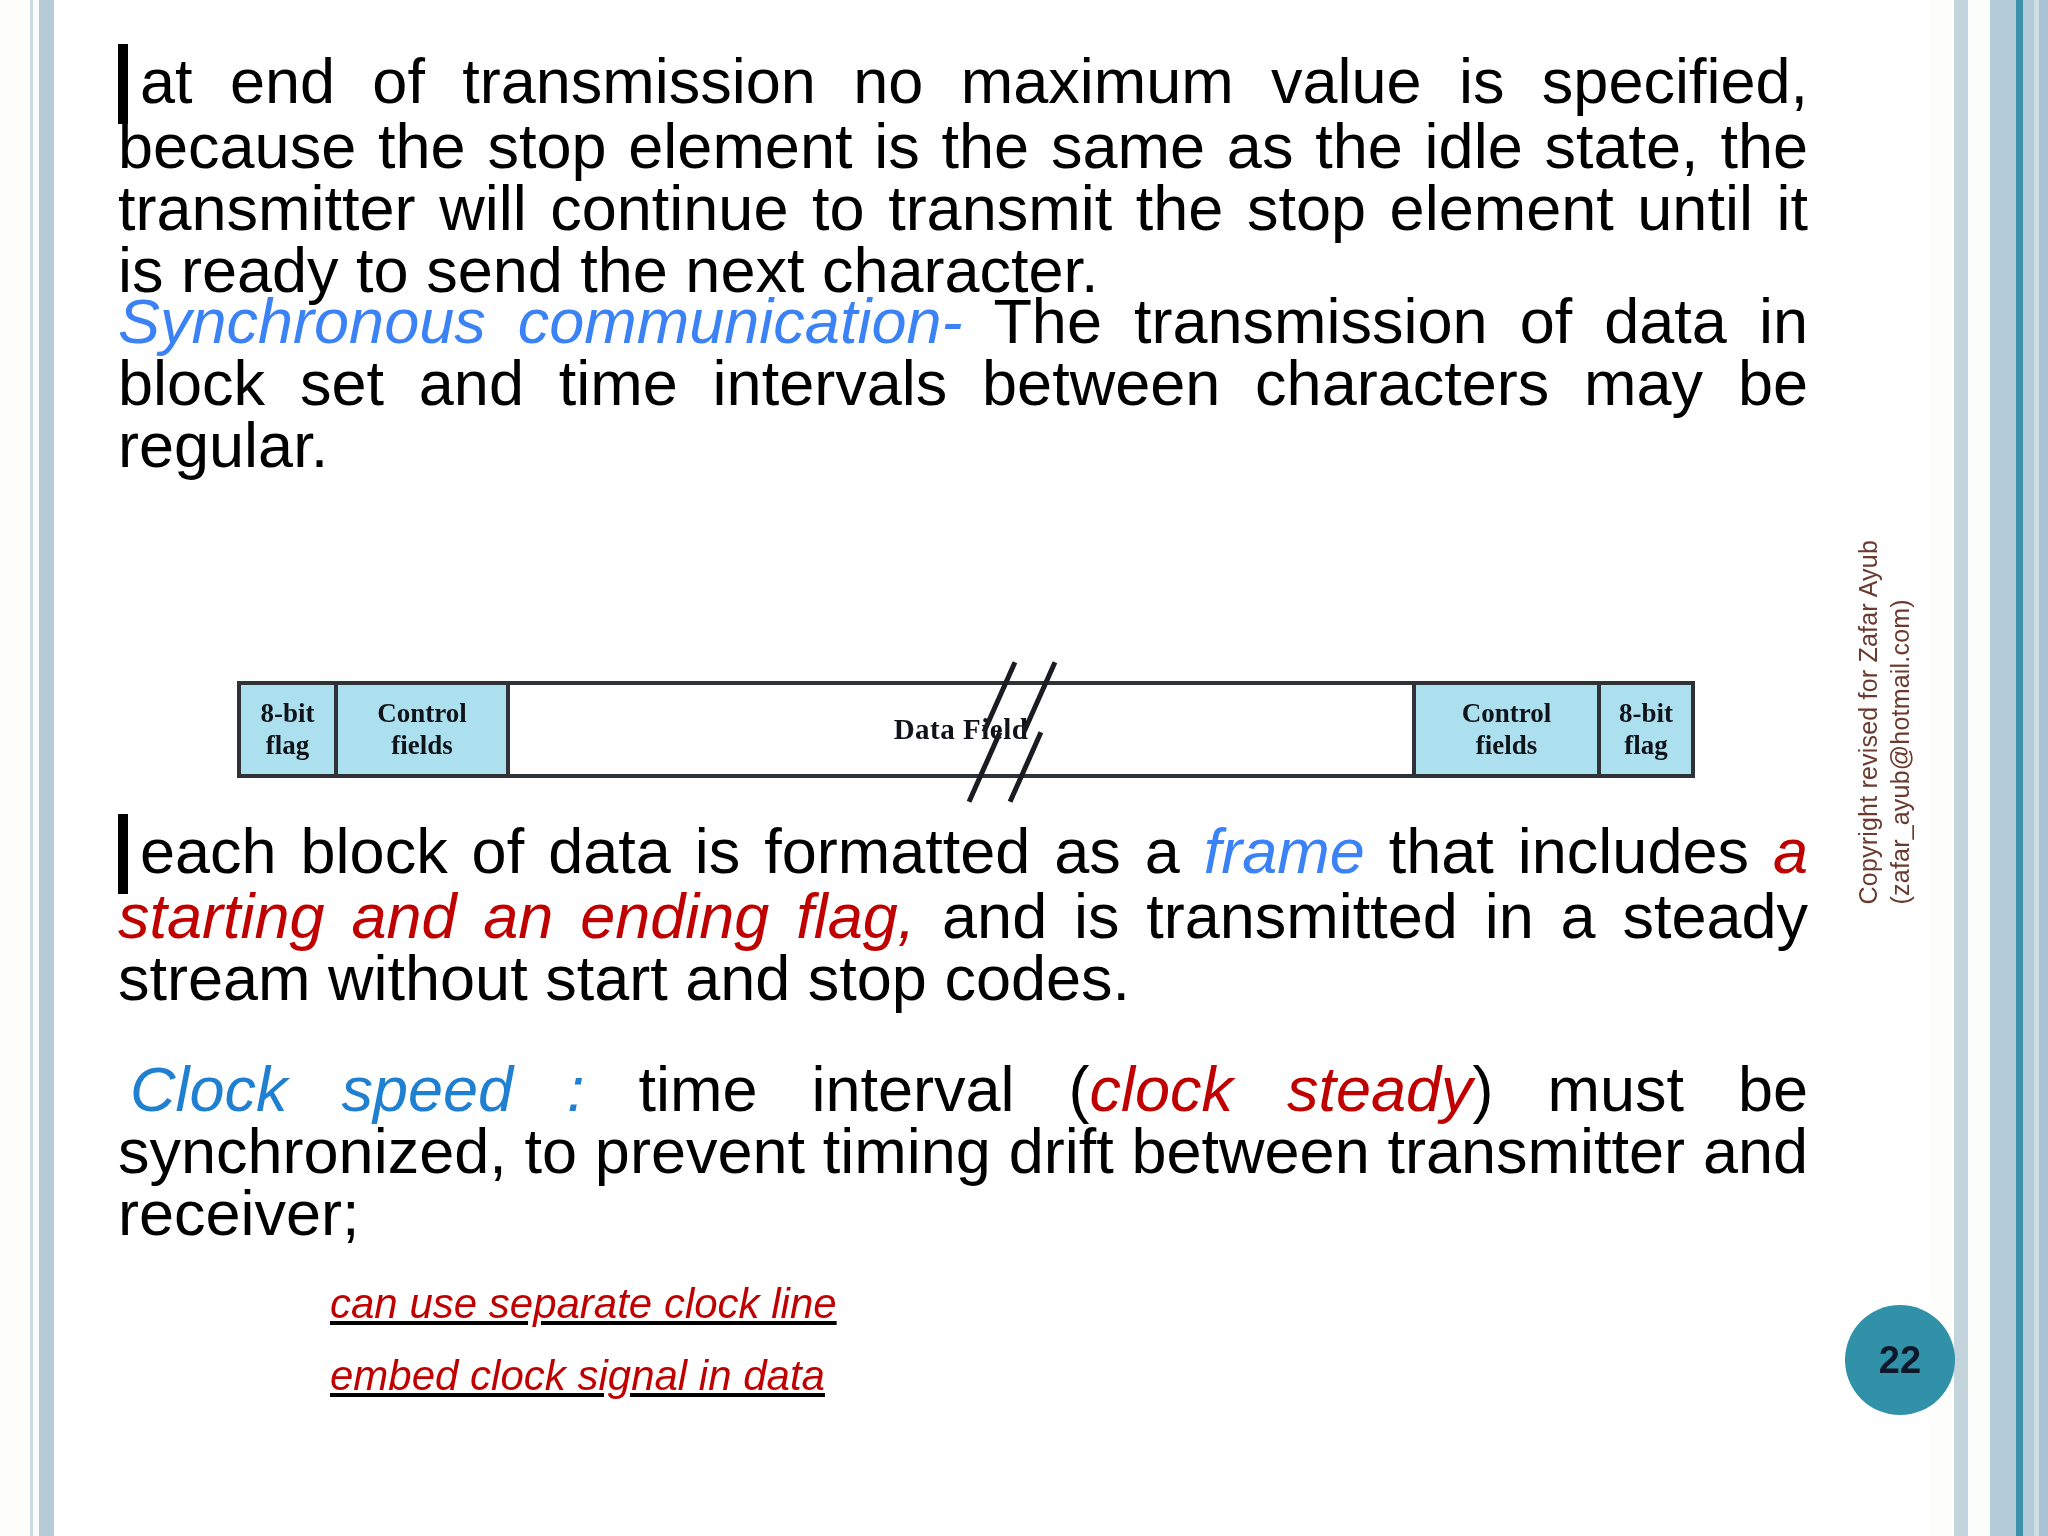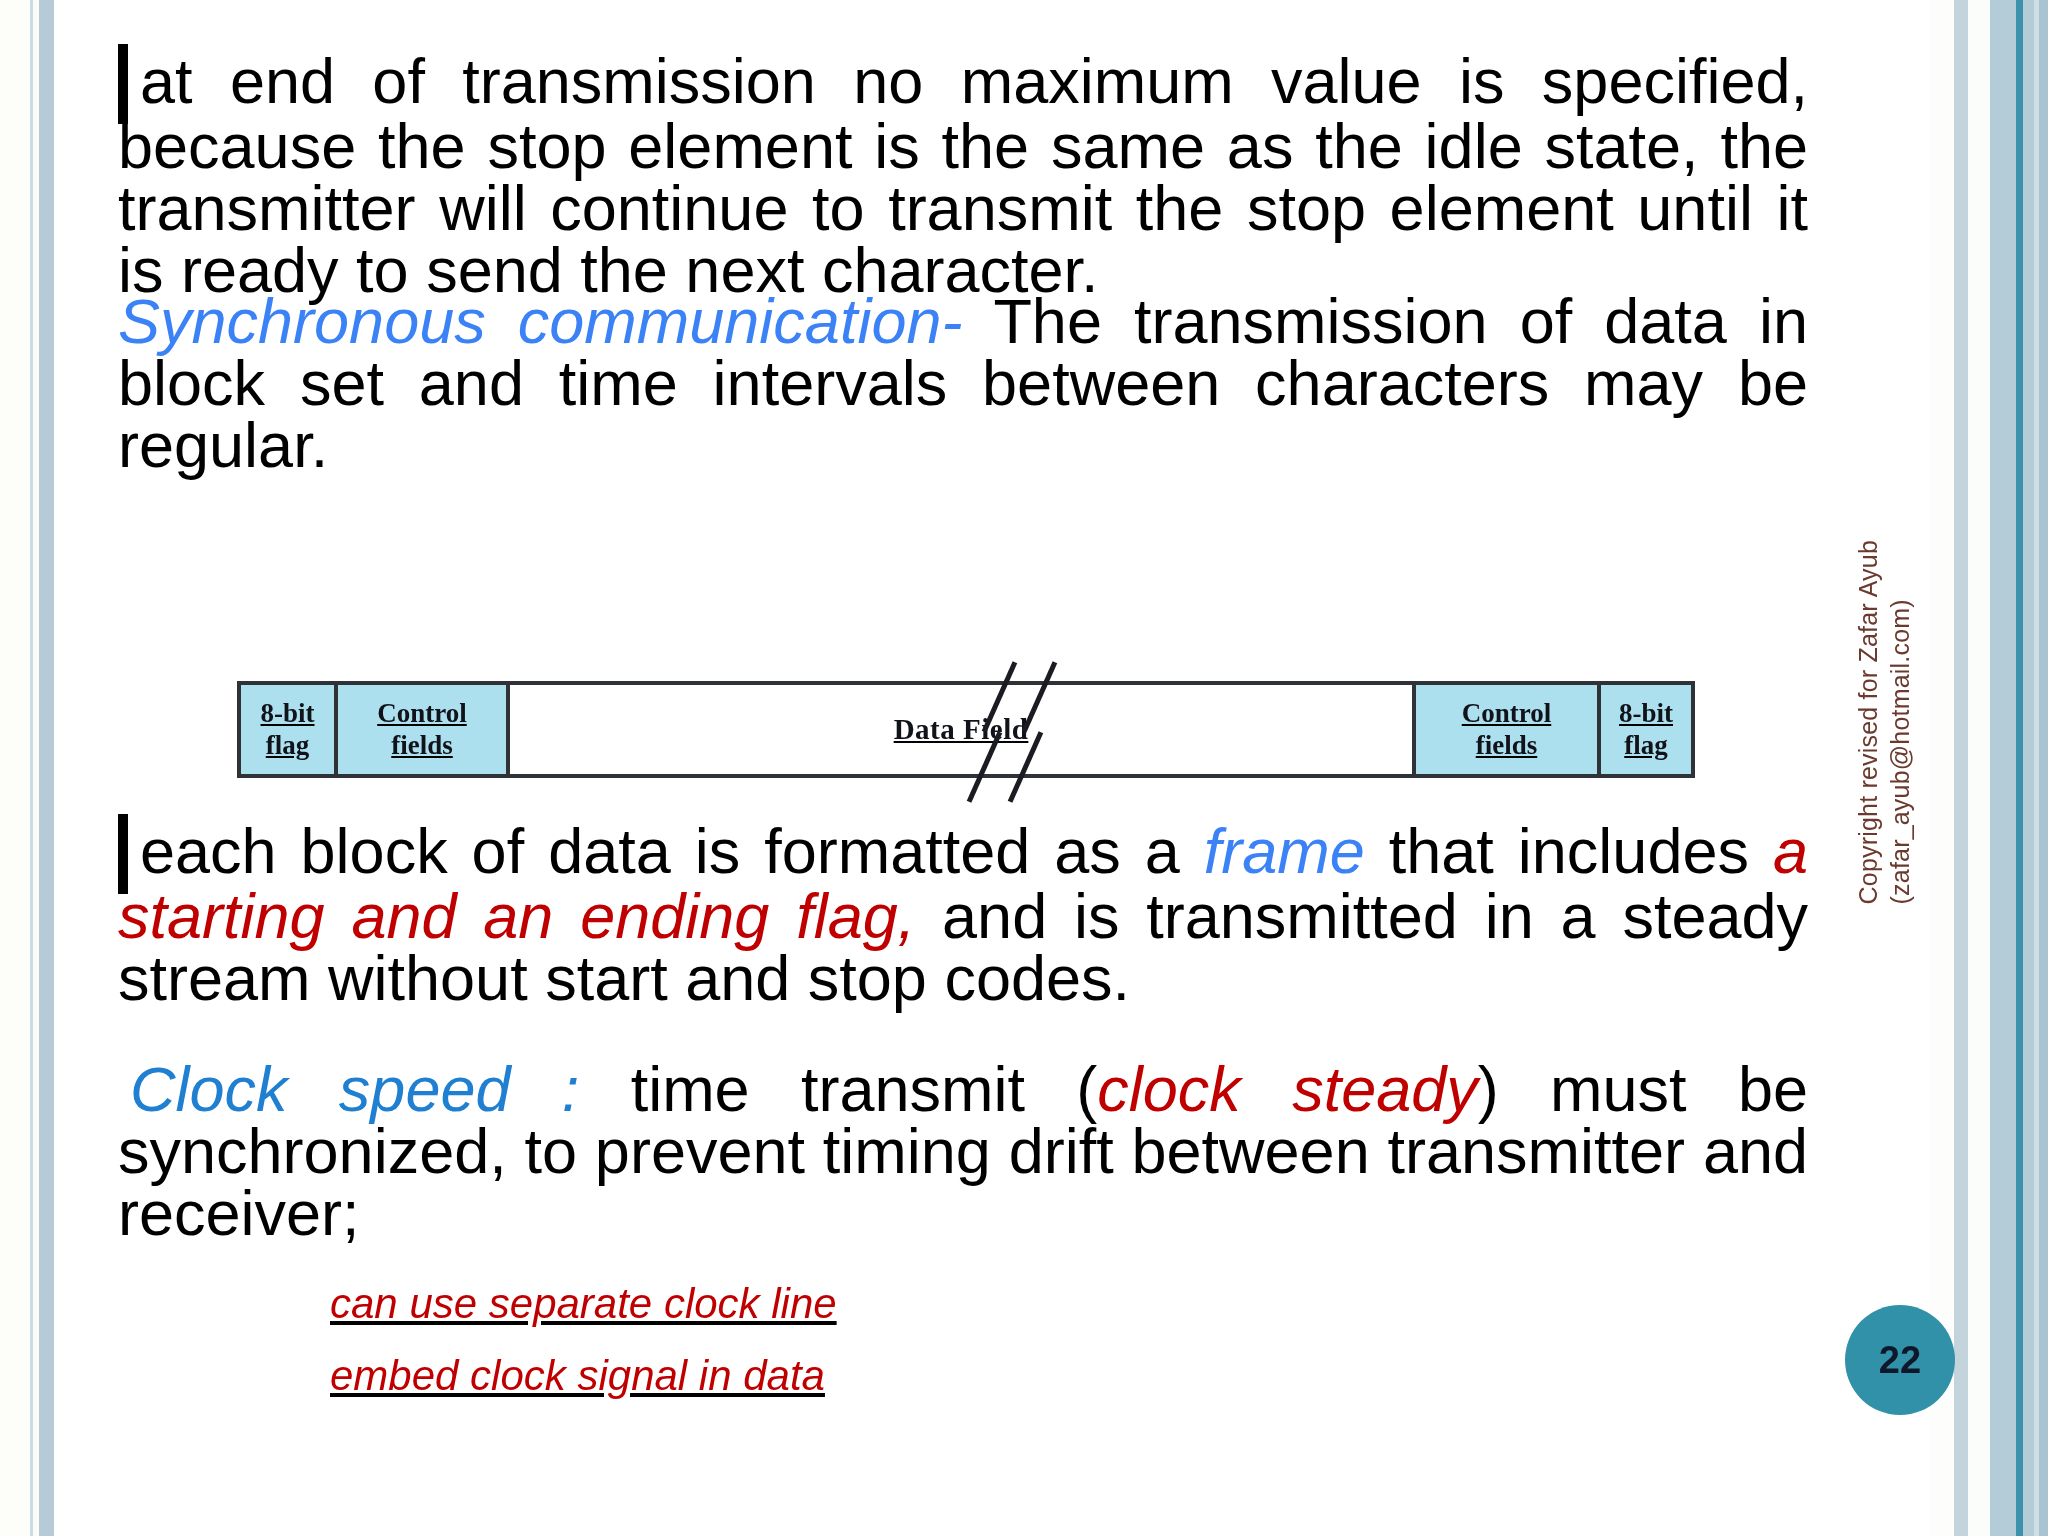--- a/index.html
+++ b/index.html
@@ -80,21 +80,20 @@
     width:1458px;height:97px;
     z-index:5;
   }
   .frame-row{
     position:absolute;left:0;top:0;
     width:100%;height:100%;
     display:flex;
     border:4px solid #2f3237;
     box-sizing:border-box;
     background:#a3a3a3;
-    text-decoration:underline;
   }
   .cell{
     display:flex;align-items:center;justify-content:center;
     font-family:"Liberation Serif","DejaVu Serif",serif;
     font-weight:700;
     font-size:27px;
     line-height:1.16;
     color:#10131a;
     text-align:center;
     box-sizing:border-box;
@@ -162,21 +161,21 @@
 
   <div class="txtblk p2">
     <span class="red">Synchronous communication-</span><span class="plain"> The transmission of data in block set and time intervals between characters may be regular.</span>
   </div>
 
   <div class="txtblk p3">
     <span class="bullet-sq"></span><span class="plain">each block of data is formatted as a </span><span class="red">frame</span><span class="plain"> that includes </span><span class="darkred">a starting and an ending flag,</span><span class="plain"> and is transmitted in a steady stream without start and stop codes.</span>
   </div>
 
   <div class="txtblk p4">
-    <span class="blue">Clock speed  :</span><span class="plain"> time transmit (</span><span class="darkred">clock steady</span><span class="plain">) must be synchronized, to prevent timing drift between transmitter and receiver;</span>
+    <span class="blue">Clock speed  :</span><span class="plain"> time interval (</span><span class="darkred">clock steady</span><span class="plain">) must be synchronized, to prevent timing drift between transmitter and receiver;</span>
   </div>
 
   <div class="p5">
     <div class="darkred">can use separate clock line</div>
     <div class="darkred">embed clock signal in data</div>
   </div>
 
   <div class="diagram">
     <div class="frame-row">
       <div class="cell c-flagL">8-bit

